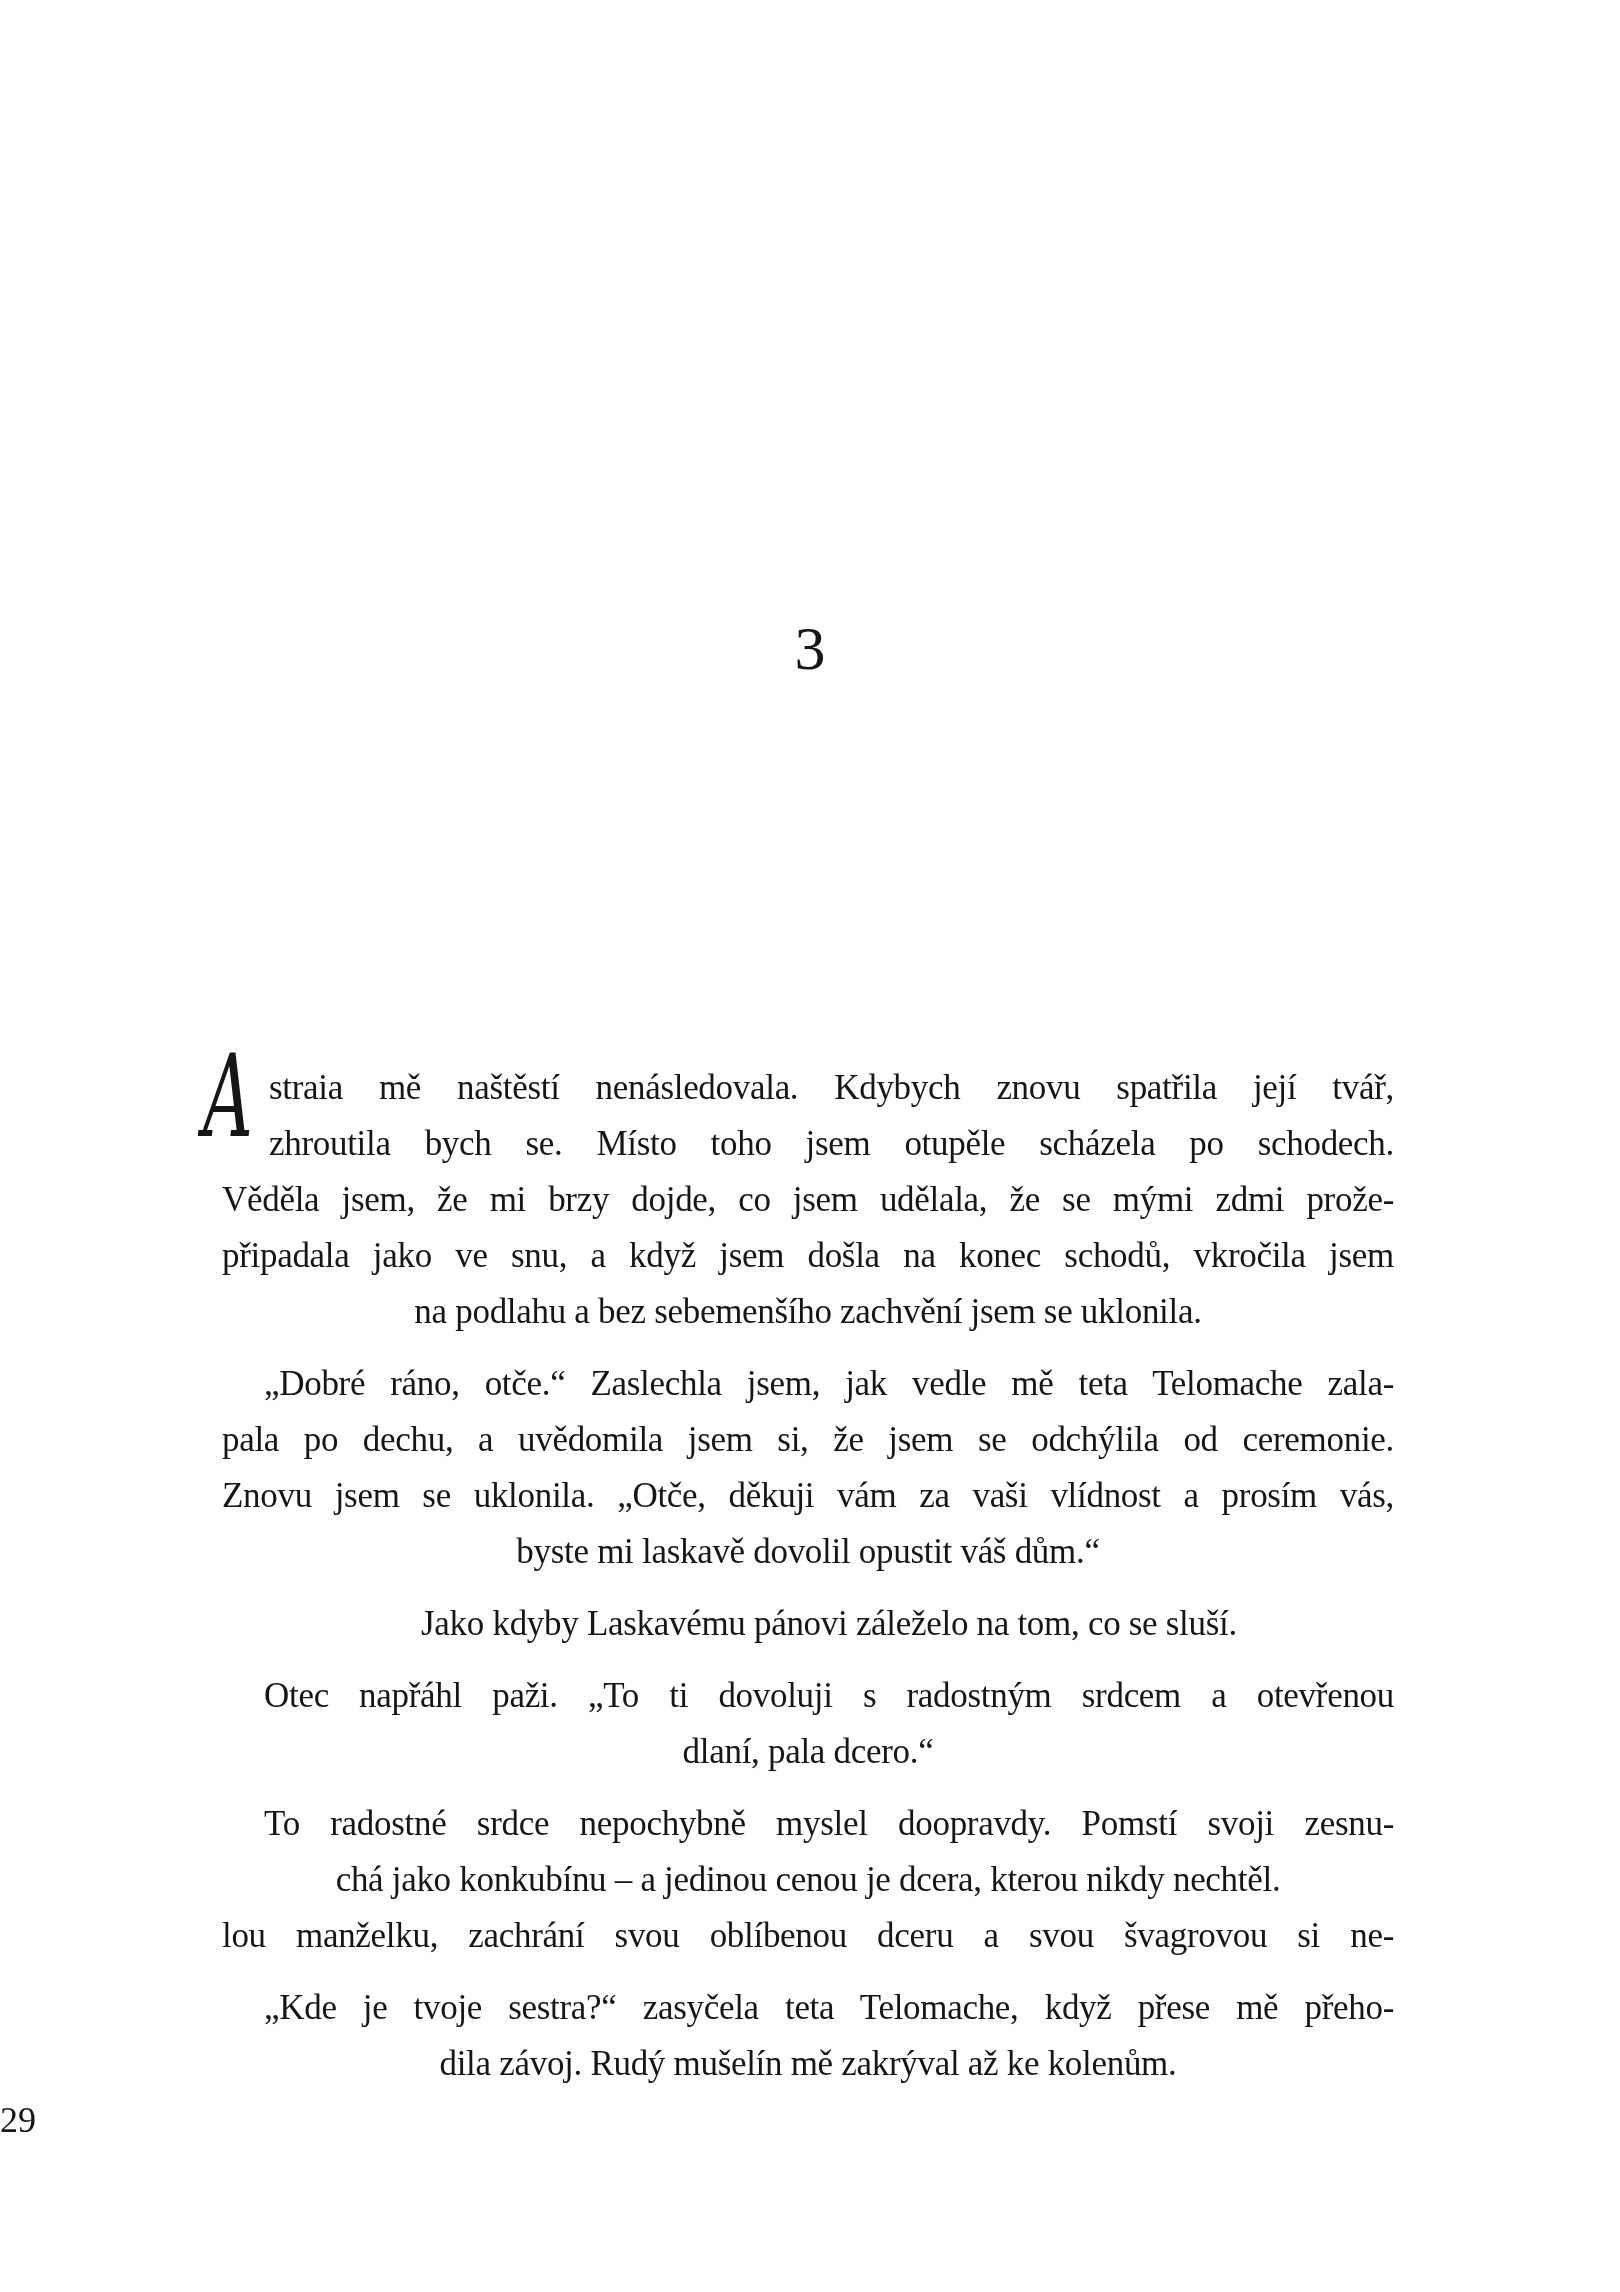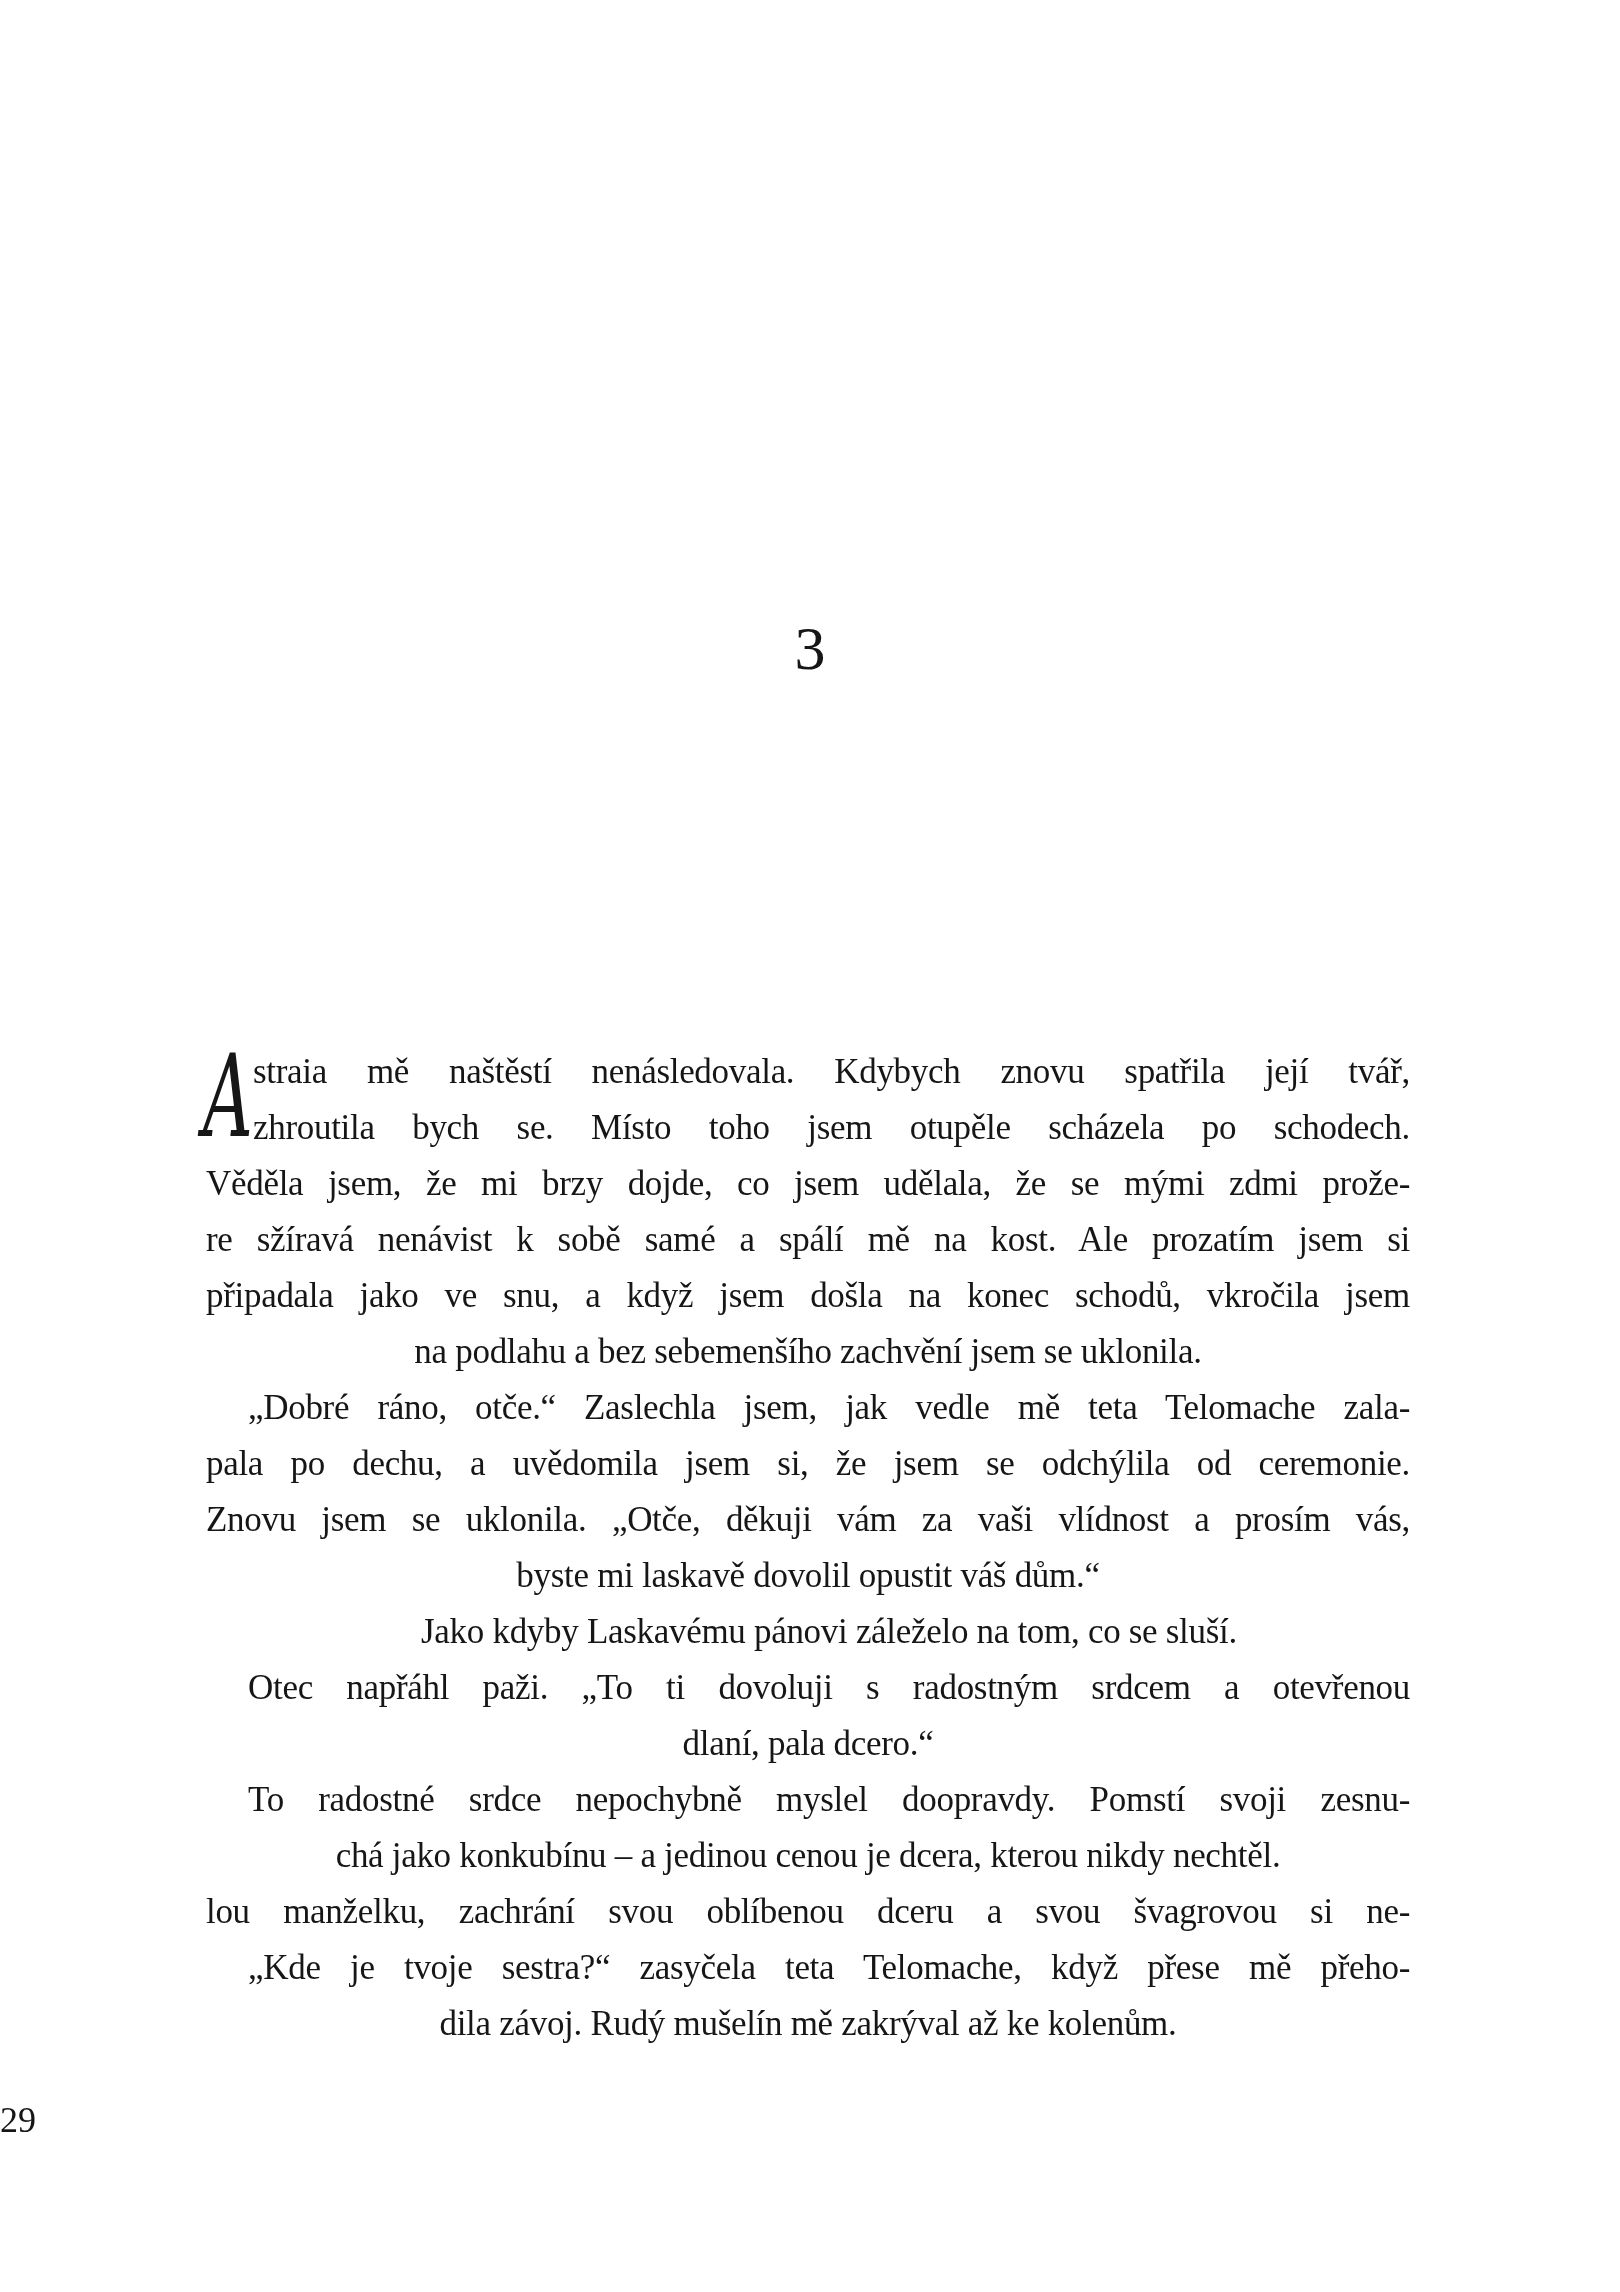--- a/index.html
+++ b/index.html
@@ -43,21 +43,21 @@
   }
   .text-block {
     position: absolute;
     left: 206px;
     top: 1044px;
     width: 1204px;
     font-size: 35px;
     line-height: 56px;
     letter-spacing: -0.3px;
   }
-  .para { margin: 0; }
+  .para { margin: 16px; }
   .line {
     text-align: justify;
     text-align-last: justify;
     white-space: normal;
     height: 56px;
     overflow: visible;
   }
   .line.last {
     text-align: center;
     text-align-last: auto;
@@ -86,21 +86,20 @@
 
   <div class="chapter-number">3</div>
 
   <div class="drop-cap">A</div>
 
   <div class="text-block">
       <div class="para">
         <div class="line dc-offset">straia mě naštěstí nenásledovala. Kdybych znovu spatřila její tvář,</div>
         <div class="line dc-offset">zhroutila bych se. Místo toho jsem otupěle scházela po schodech.</div>
         <div class="line">Věděla jsem, že mi brzy dojde, co jsem udělala, že se mými zdmi prože-</div>
-        <div class="line">re sžíravá nenávist k sobě samé a spálí mě na kost. Ale prozatím jsem si</div>
         <div class="line">připadala jako ve snu, a když jsem došla na konec schodů, vkročila jsem</div>
         <div class="line last">na podlahu a bez sebemenšího zachvění jsem se uklonila.</div>
       </div>
       <div class="para indent">
         <div class="line">„Dobré ráno, otče.“ Zaslechla jsem, jak vedle mě teta Telomache zala-</div>
         <div class="line">pala po dechu, a uvědomila jsem si, že jsem se odchýlila od ceremonie.</div>
         <div class="line">Znovu jsem se uklonila. „Otče, děkuji vám za vaši vlídnost a prosím vás,</div>
         <div class="line last">byste mi laskavě dovolil opustit váš dům.“</div>
       </div>
       <div class="para indent">

